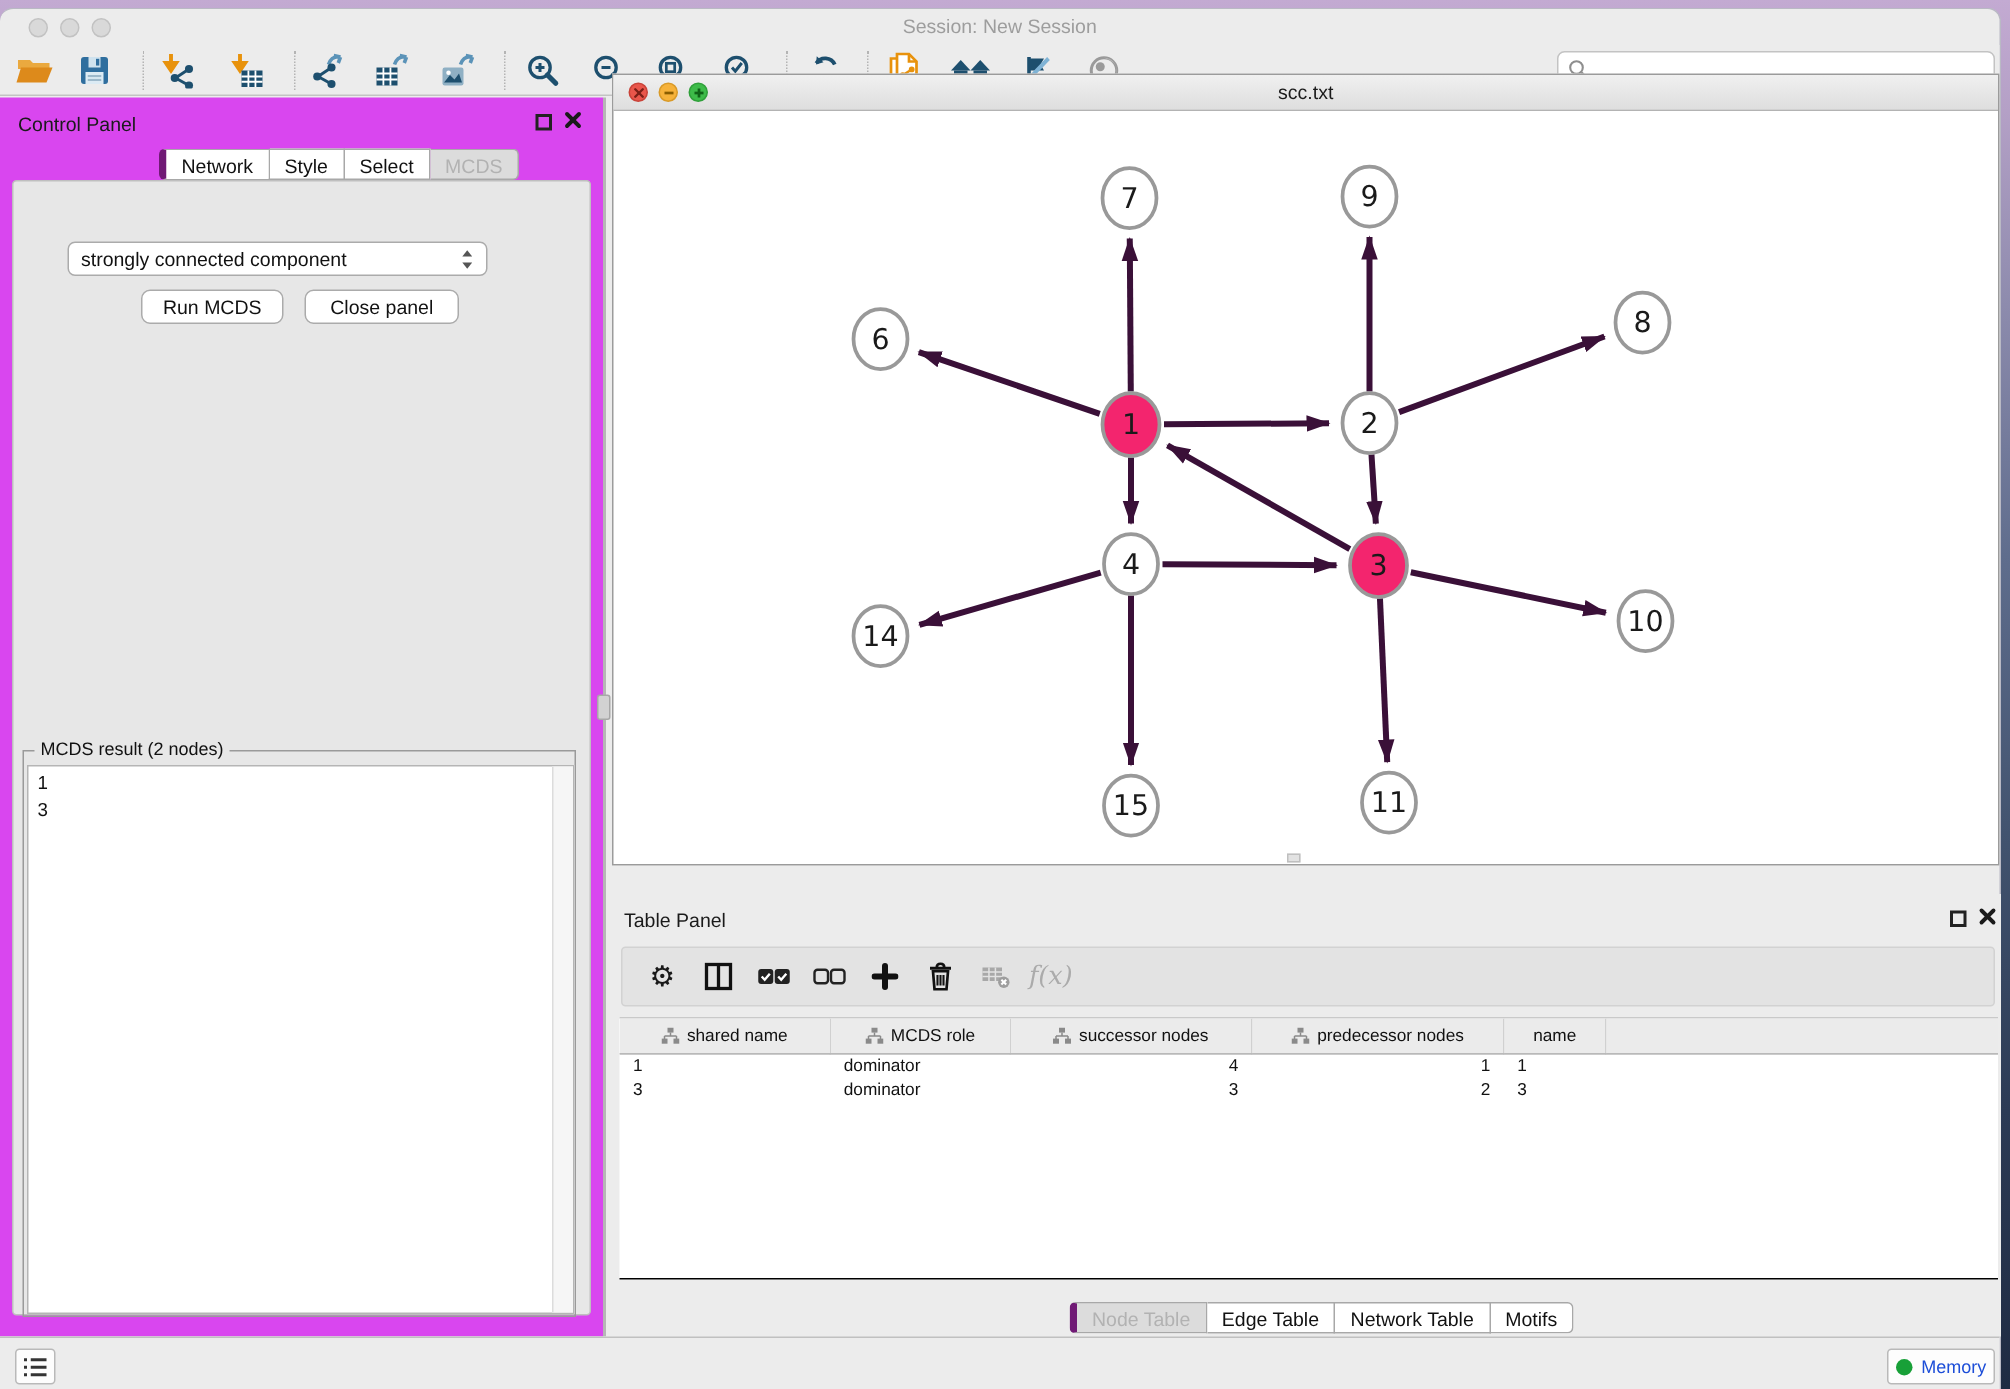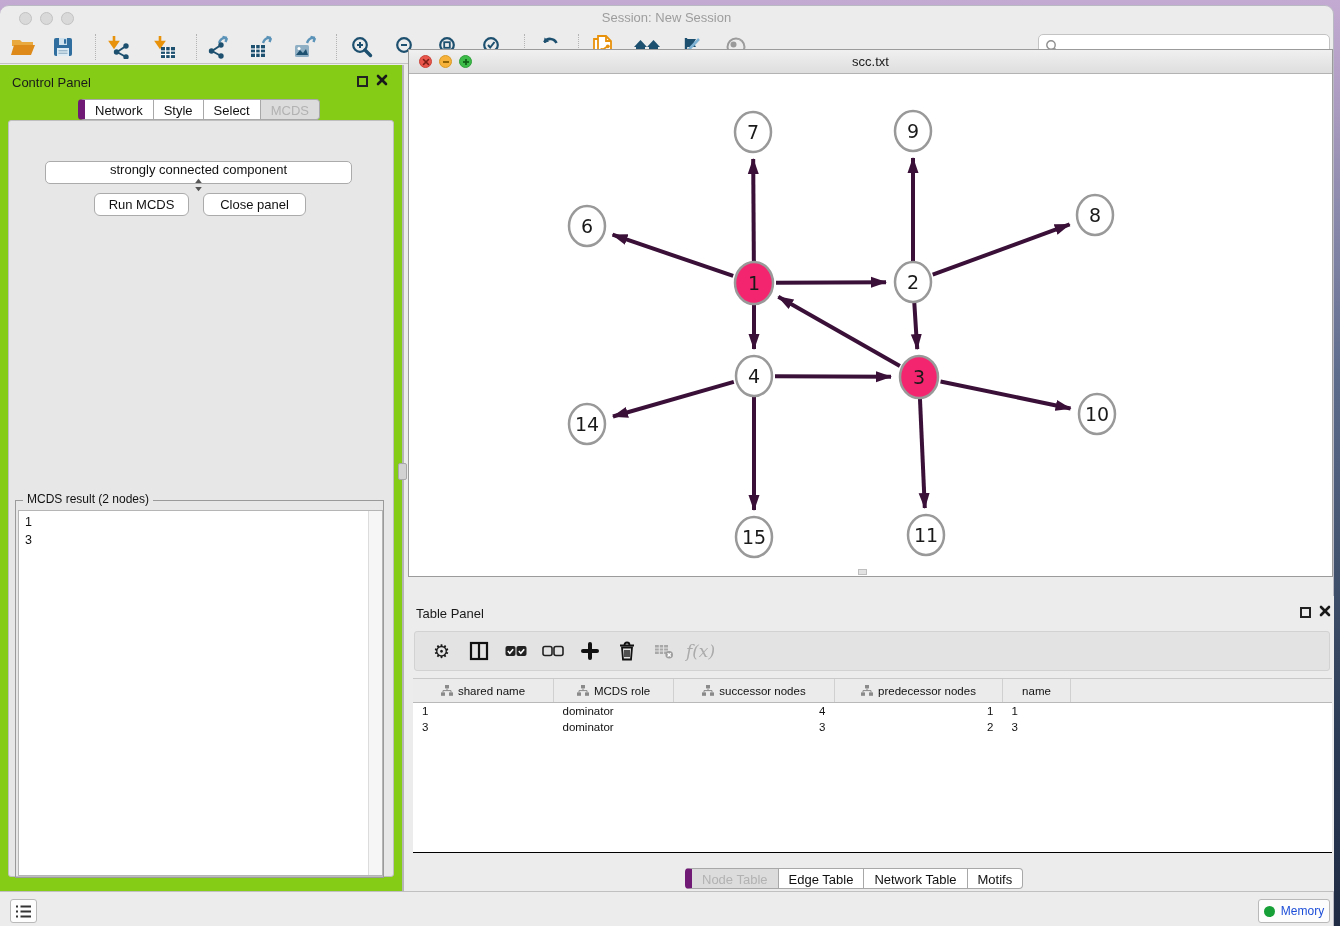--- a/index.html
+++ b/index.html
@@ -17,21 +17,21 @@
   .tb-icon{top:3px;width:30px;height:28px;display:flex;align-items:center;justify-content:center;cursor:default;}
   .tb-sep{top:4px;width:1px;height:26px;border-left:1px dotted #b4b4b4;}
   .searchbox{top:4px;height:23px;background:#fff;border:1px solid #c3c3c3;border-radius:5px;display:flex;align-items:center;box-sizing:border-box;padding:0 6px;}
   .searchbox input{border:none;outline:none;background:transparent;font-size:12px;width:100%;font-family:"Liberation Sans",sans-serif;}
   
   .panel-title{font-size:13px;color:#1a1a1a;}
   .float-btn{width:11px;height:11px;border:2px solid #222;box-sizing:border-box;background:transparent;}
   .cp-tabs{display:flex;}
   .tab-seg{height:21px;line-height:21px;font-size:13px;text-align:center;background:#fff;color:#111;
     border:1px solid #a8a8a8;border-left:none;box-sizing:border-box;padding:0 10px;}
-  .tab-seg:first-child{border-left:7px solid #701a75;border-radius:4px 0 0 4px;}
+  .tab-seg:first-child{border-left:5px solid #701a75;border-radius:4px 0 0 4px;margin-left:28px;}
   .tab-seg.last{border-radius:0 4px 4px 0;}
   .tab-seg.selected{background:#dcdcdc;color:#b2b2b2;}
   .cp-content{background:#e7e7e7;border:1px solid #bfbfbf;border-radius:3px;box-sizing:border-box;}
   .cp-label{font-size:13px;color:#111;text-align:center;}
   .dropdown{background:#fff;border:1px solid #ababab;border-radius:5px;box-sizing:border-box;
     display:flex;align-items:center;font-size:13px;color:#111;padding:0 8px;}
   .dd-text{flex:1;}
   .btn{background:#fff;border:1px solid #ababab;border-radius:6px;box-sizing:border-box;
     font-size:13px;color:#111;text-align:center;}
   .fieldset{border:1px solid #9a9a9a;box-sizing:border-box;}
@@ -264,21 +264,21 @@
         <span>
             <svg width="14" height="14" viewBox="0 0 14 14">
               <circle cx="6" cy="6" r="4.2" stroke="#8e8e8e" stroke-width="1.4" fill="none"></circle>
               <line x1="9.2" y1="9.2" x2="12.6" y2="12.6" stroke="#8e8e8e" stroke-width="1.6"></line>
             </svg>
           </span>
         <input type="text" placeholder="" style="">
       </div>
     </div>
 
-    <div class="abs" style="left:0;top:59px;width:402px;height:826px;background:#84cc16;">
+    <div class="abs" style="left:0;top:59px;width:402px;height:826px;background:#d946ef;">
       <div class="abs panel-title" style="left:12px;top:10px;">Control Panel</div>
       <div class="abs float-btn" style="left:357px;top:11px;"></div>
       <div class="abs" style="left:375px;top:8px;">
         <svg width="14" height="14" viewBox="0 0 14 14">
             <g stroke="#1a1a1a" stroke-width="2.6" stroke-linecap="round">
               <line x1="3" y1="3" x2="11" y2="11"></line>
               <line x1="11" y1="3" x2="3" y2="11"></line>
             </g>
           </svg>
       </div>
@@ -286,21 +286,21 @@
       <div class="abs cp-content" style="left:8px;top:55px;width:386px;height:757px;"></div>
 
       <div class="abs cp-tabs" style="left:78px;top:34px;">
         <div class="tab-seg">Network</div>
         <div class="tab-seg">Style</div>
         <div class="tab-seg">Select</div>
         <div class="tab-seg last selected">MCDS</div>
       </div>
 
 
-      <div class="abs dropdown" style="left:45px;top:96px;width:307px;height:23px;flex-direction:column;">
+      <div class="abs dropdown" style="left:45px;top:96px;width:280px;height:23px;">
         <span class="dd-text">strongly connected component</span>
         <span>
             <svg width="9" height="16" viewBox="0 0 9 16">
               <path d="M1.2 6 L4.5 1.8 L7.8 6 z" fill="#555"></path>
               <path d="M1.2 10 L4.5 14.2 L7.8 10 z" fill="#555"></path>
             </svg>
           </span>
       </div>
 
       <button class="abs btn" style="left:94px;top:128px;width:95px;height:23px;">Run MCDS</button>

